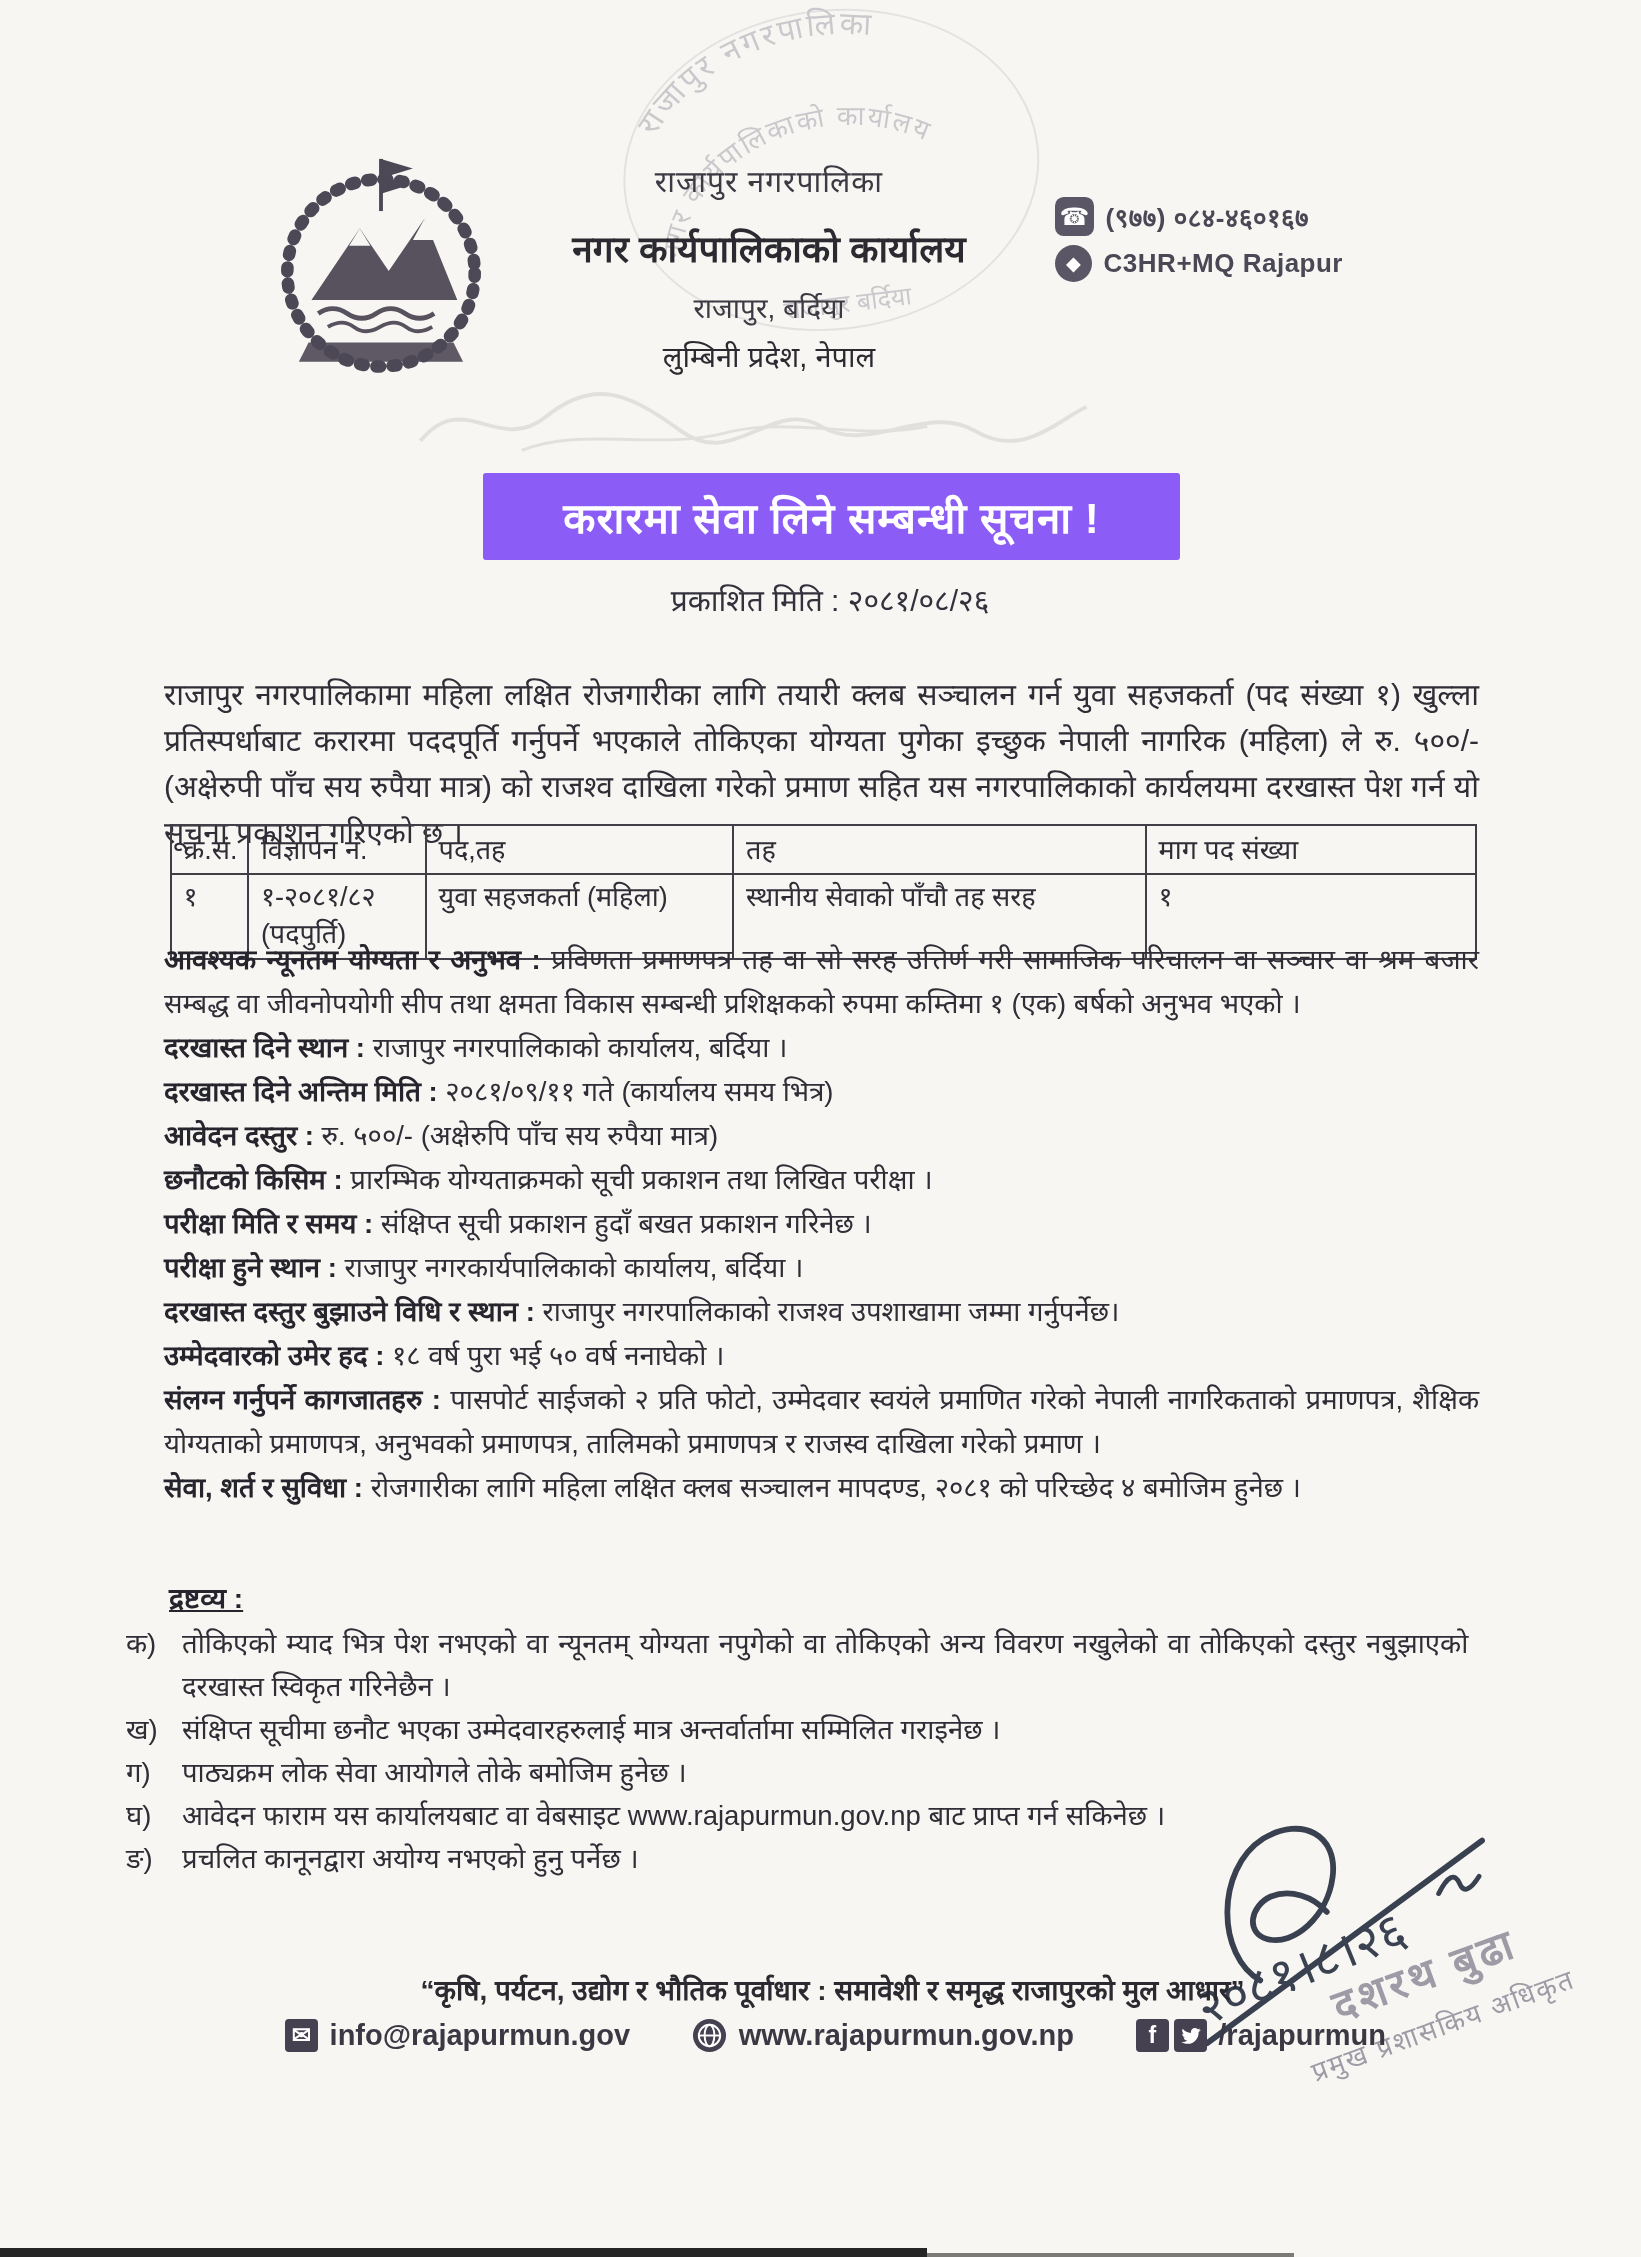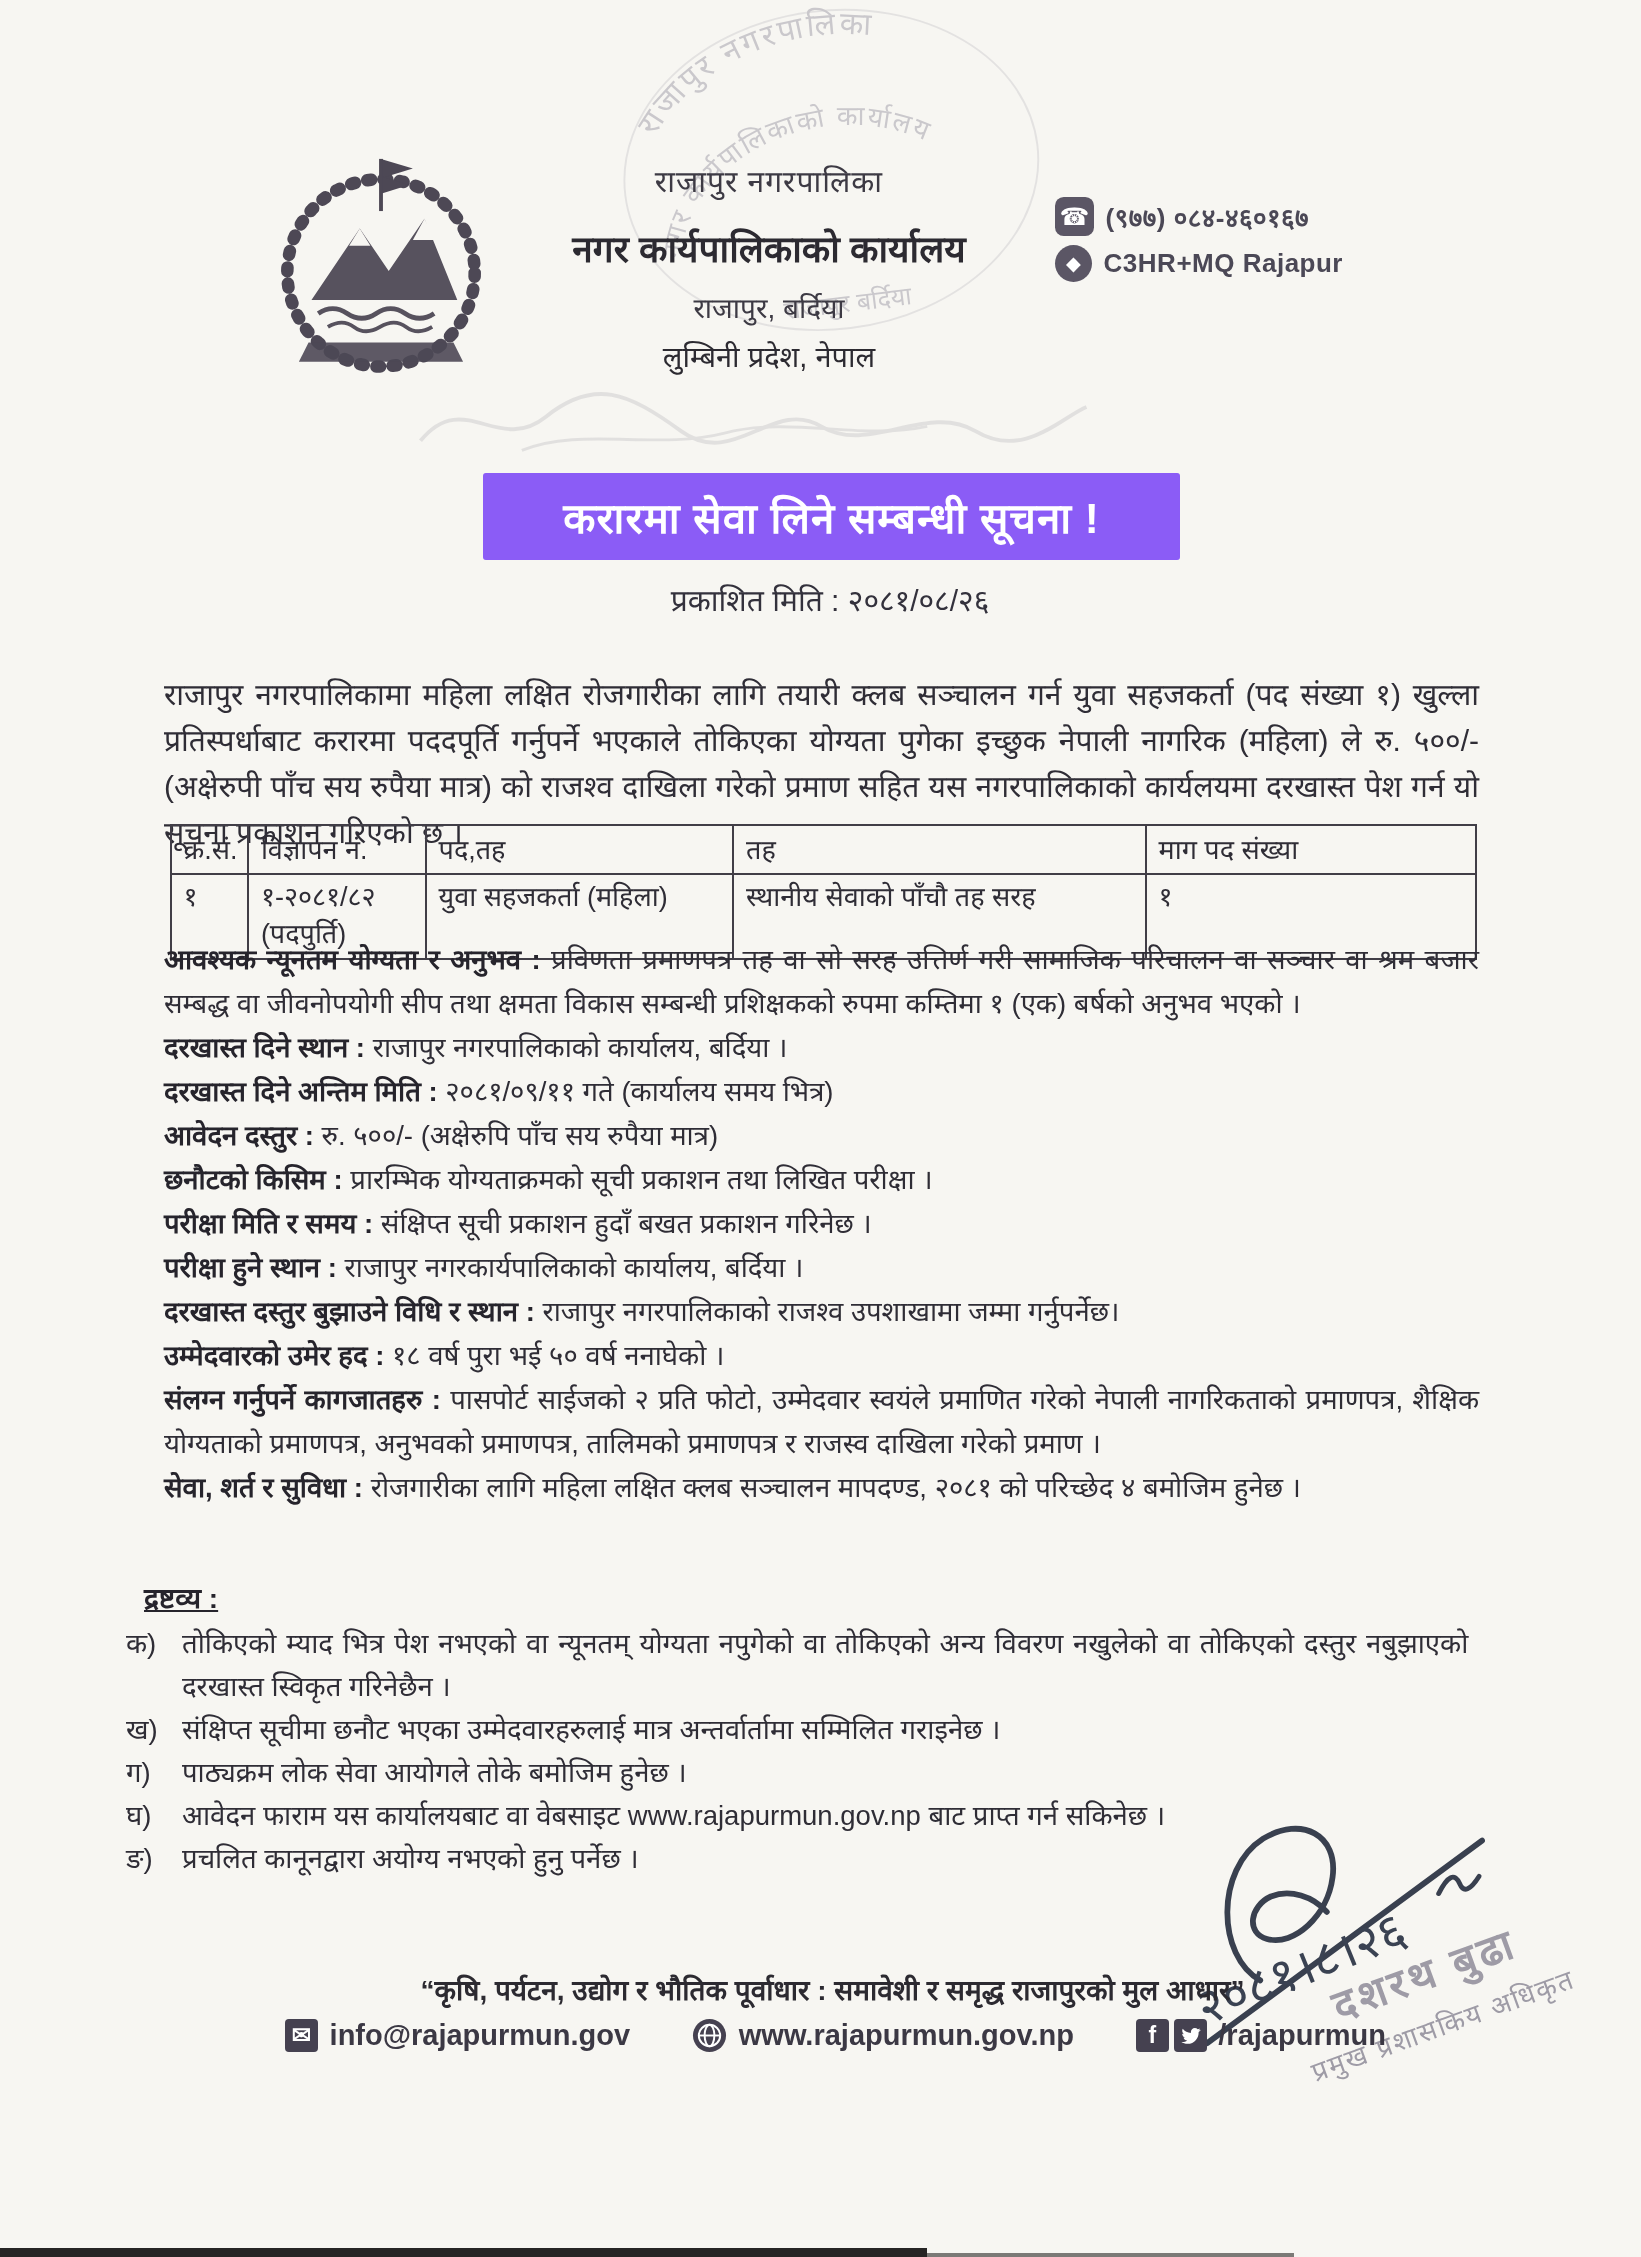--- a/index.html
+++ b/index.html
@@ -41,21 +41,21 @@
   .notice-table th,.notice-table td{border:2.4px solid #413e47; text-align:left; vertical-align:top;
          padding:3.9px 9.7px 5.8px 11.6px;}
   .notice-table th{font-weight:normal; height:35px;}
   .notice-table td{height:68px; line-height:37px;}
   .pre{white-space:pre-line;}
   .sections{position:absolute; left:164px; top:938px; width:1315px;}
   .sec{font-size:27.5px; line-height:44px; text-align:justify; color:#2f2d36;}
   .sec .lbl{font-weight:bold; color:#26242c;}
   .notes{position:absolute; left:126px; top:1578px; width:1352px;}
   .notes-heading{font-size:28px; font-weight:bold; text-decoration:underline; color:#26242c;
-         margin-left:18px; margin-bottom:5.8px;}
+         margin-left:43px; margin-bottom:5.8px;}
   .note{display:flex; font-size:27.5px; line-height:43px; color:#2f2d36;}
   .note .marker{flex:0 0 56px;}
   .note .txt{flex:1; text-align:justify; padding-right:9.7px;}
   
   .signature{position:absolute; left:1149px; top:1802px; width:425px; height:270px; pointer-events:none;}
   .stamp{position:absolute; left:1224px; top:1943px; width:415px; transform:rotate(-20deg);
          color:#8f8c99; text-align:center; opacity:.85; pointer-events:none;}
   .stamp-name{font-size:42px; font-weight:bold; letter-spacing:3.9px;}
   .stamp-title{font-size:27px; margin-top:7.7px; letter-spacing:1.9px;}
   

